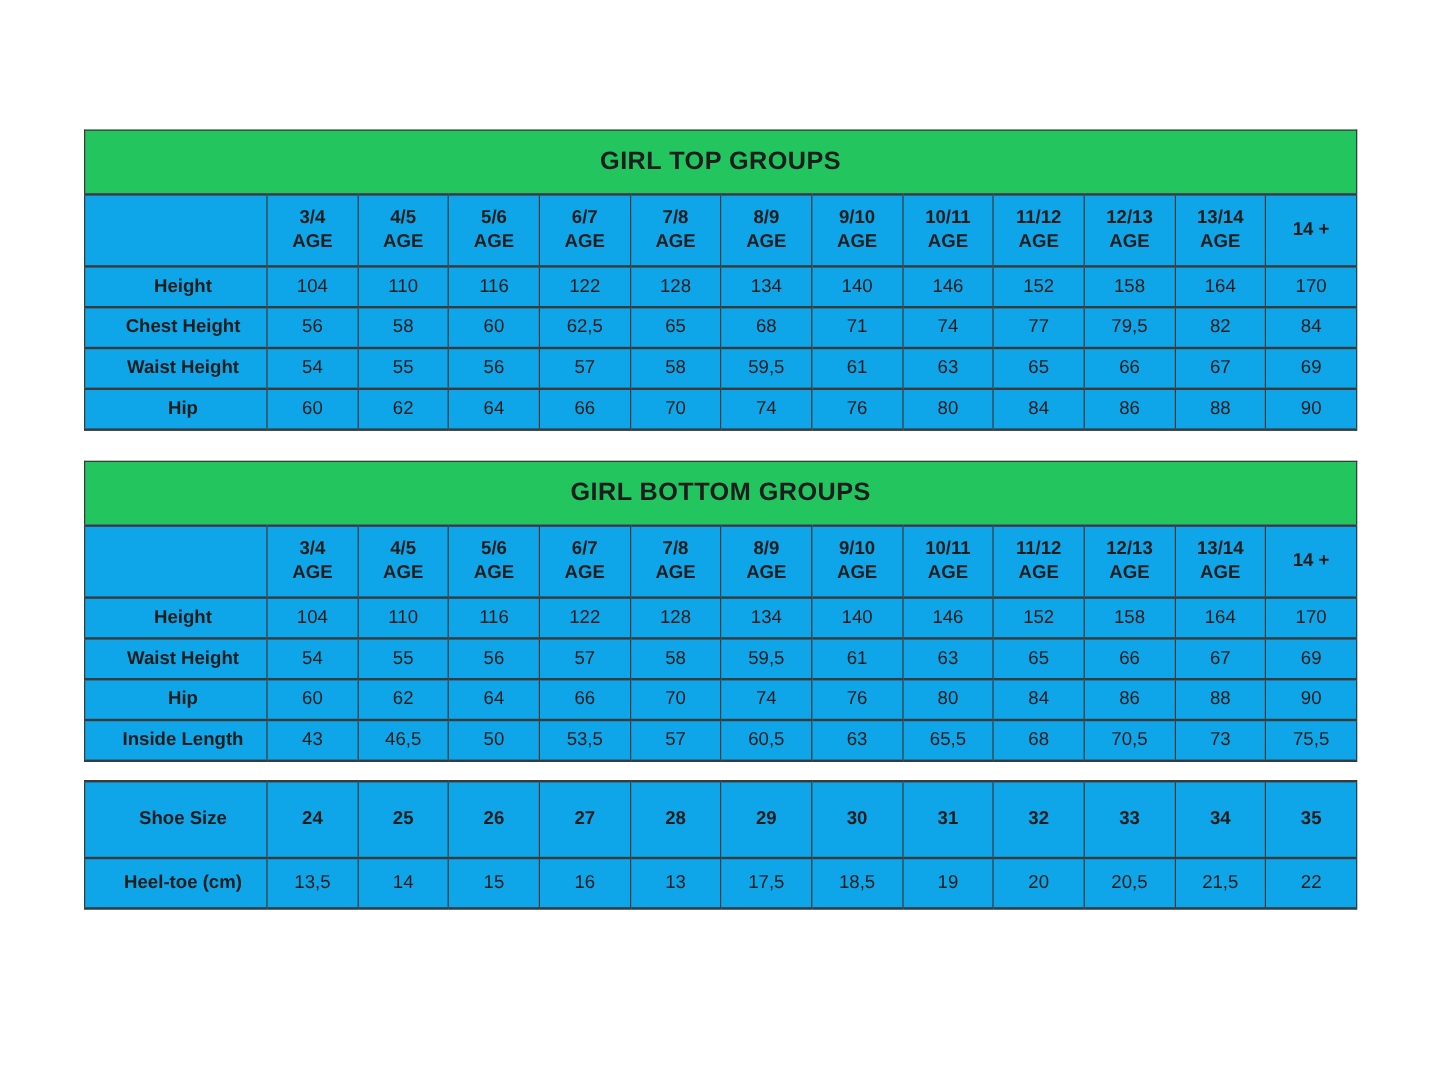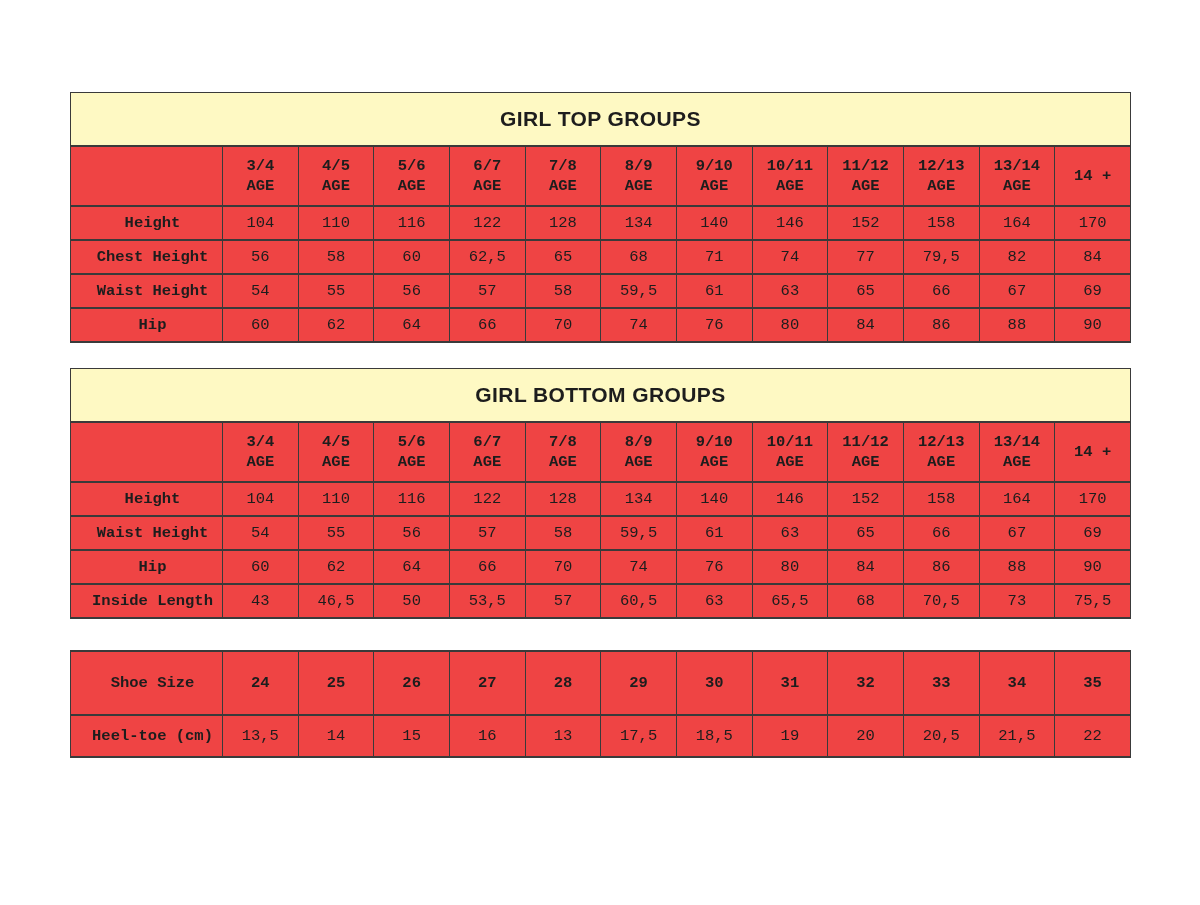--- a/index.html
+++ b/index.html
@@ -20,40 +20,40 @@
     left: 70px;
     width: 1061px;
   }
   .size-table:nth-of-type(1) { top: 92px; }
   .size-table:nth-of-type(2) { top: 368px; }
   .size-table:nth-of-type(3) { top: 650px; }
 
   .banner {
     box-sizing: border-box;
     height: 53px;
-    background: #fef9c3;
+    background: #22c55e;
     border: 1px solid #3a3a3a;
     border-bottom: none;
     display: flex;
     align-items: center;
     justify-content: center;
+    margin-top: 16px;
   }
   .banner .title {
     font-size: 21px;
     font-weight: 700;
     color: #1d1d1d;
     letter-spacing: 0.4px;
   }
 
   table {
     width: 100%;
     border-collapse: collapse;
     table-layout: fixed;
-    background: #ef4444;
-    font-family: Liberation Mono, monospace;
+    background: #0ea5e9;
   }
   col.c-label { width: 152px; }
   th, td {
     box-sizing: border-box;
     border: 1px solid #3a3a3a;
     border-top-width: 2px;
     border-bottom-width: 2px;
     padding: 0;
     font-size: 15.5px;
     color: #1d1d1d;

